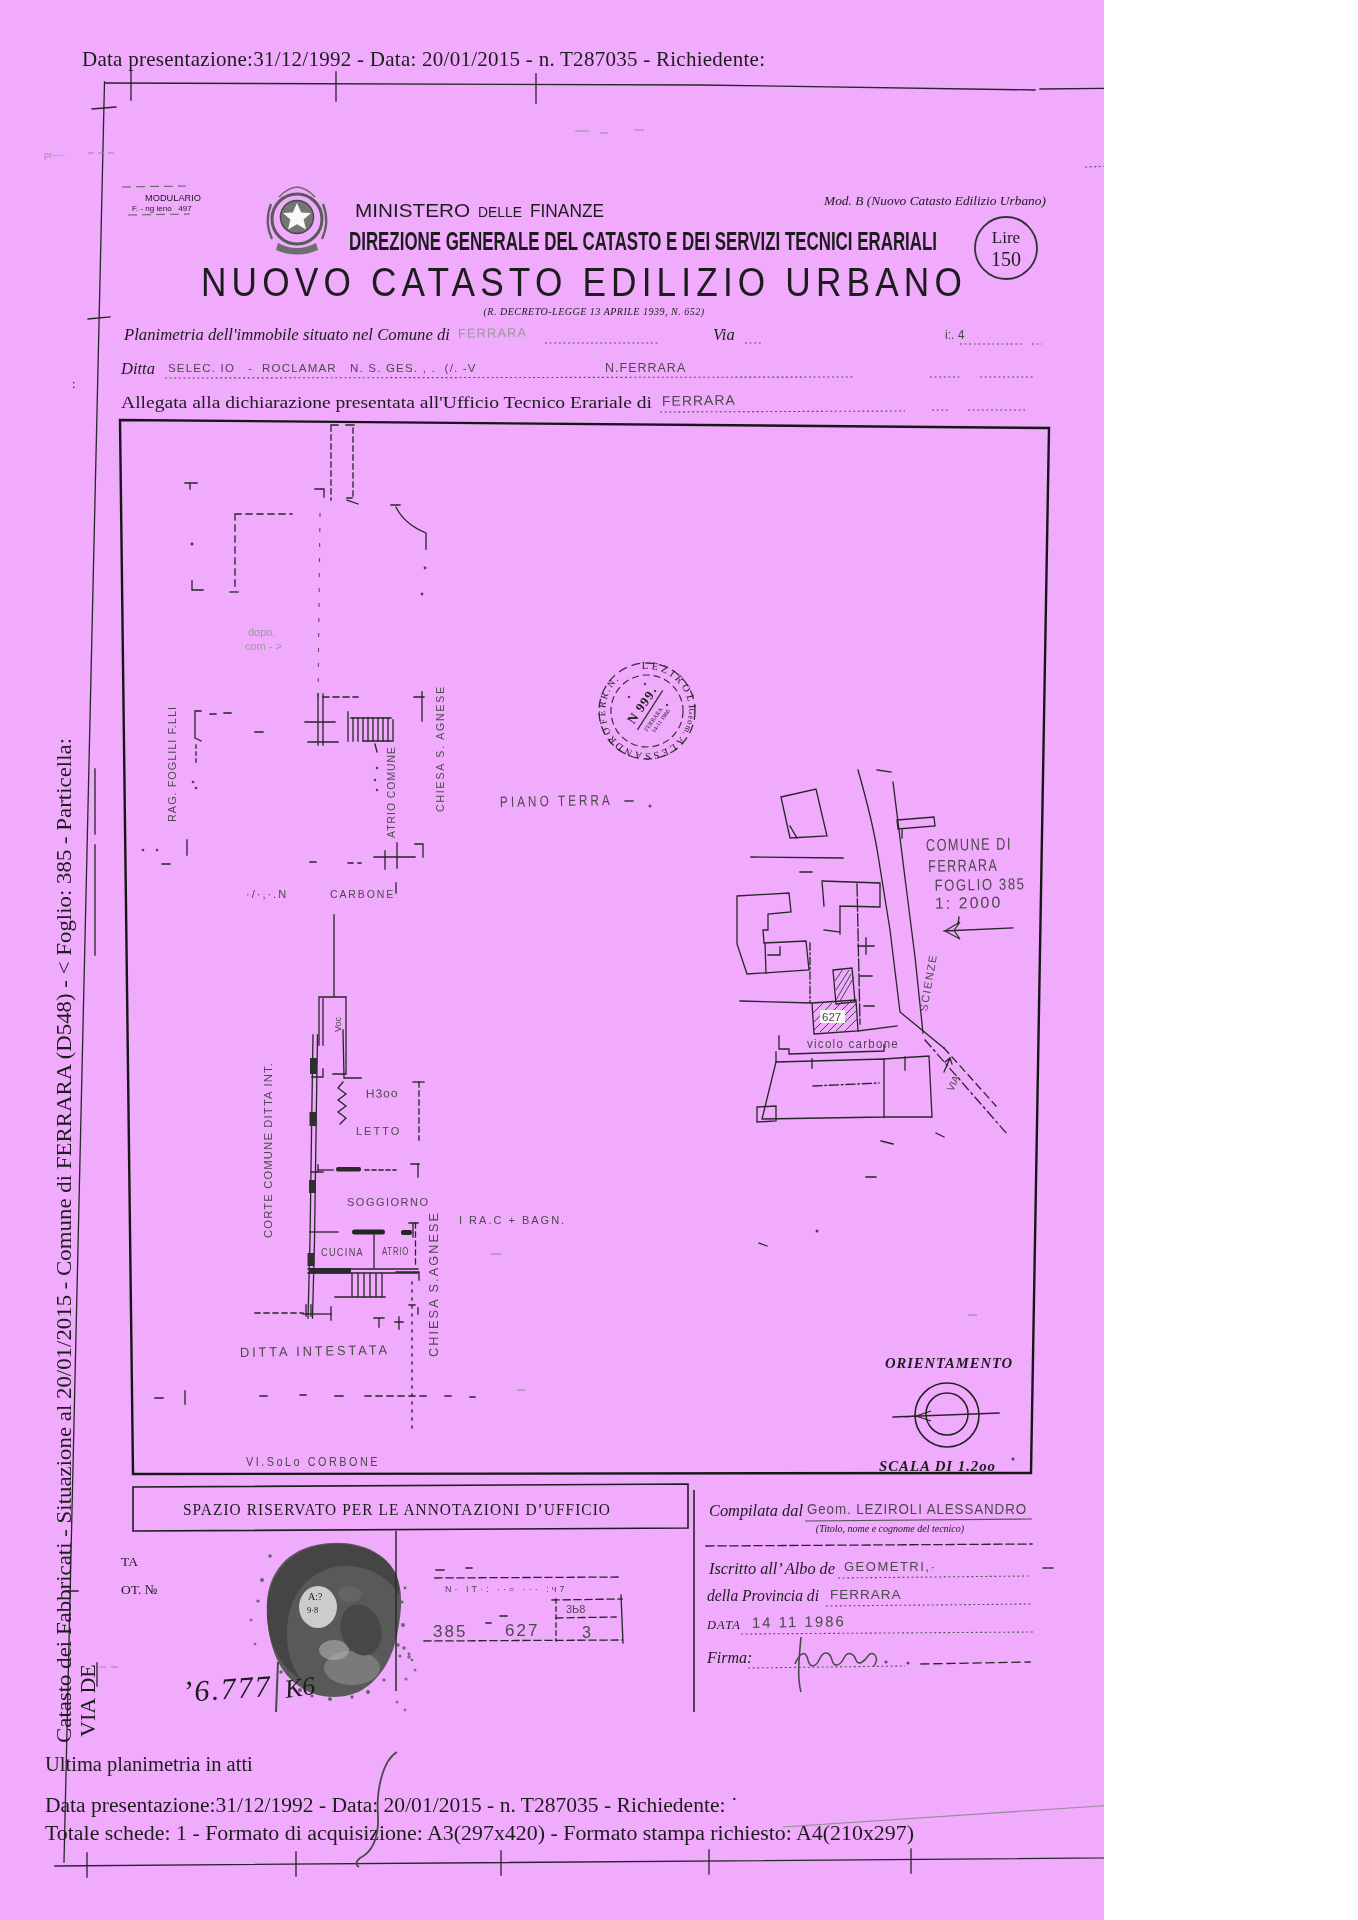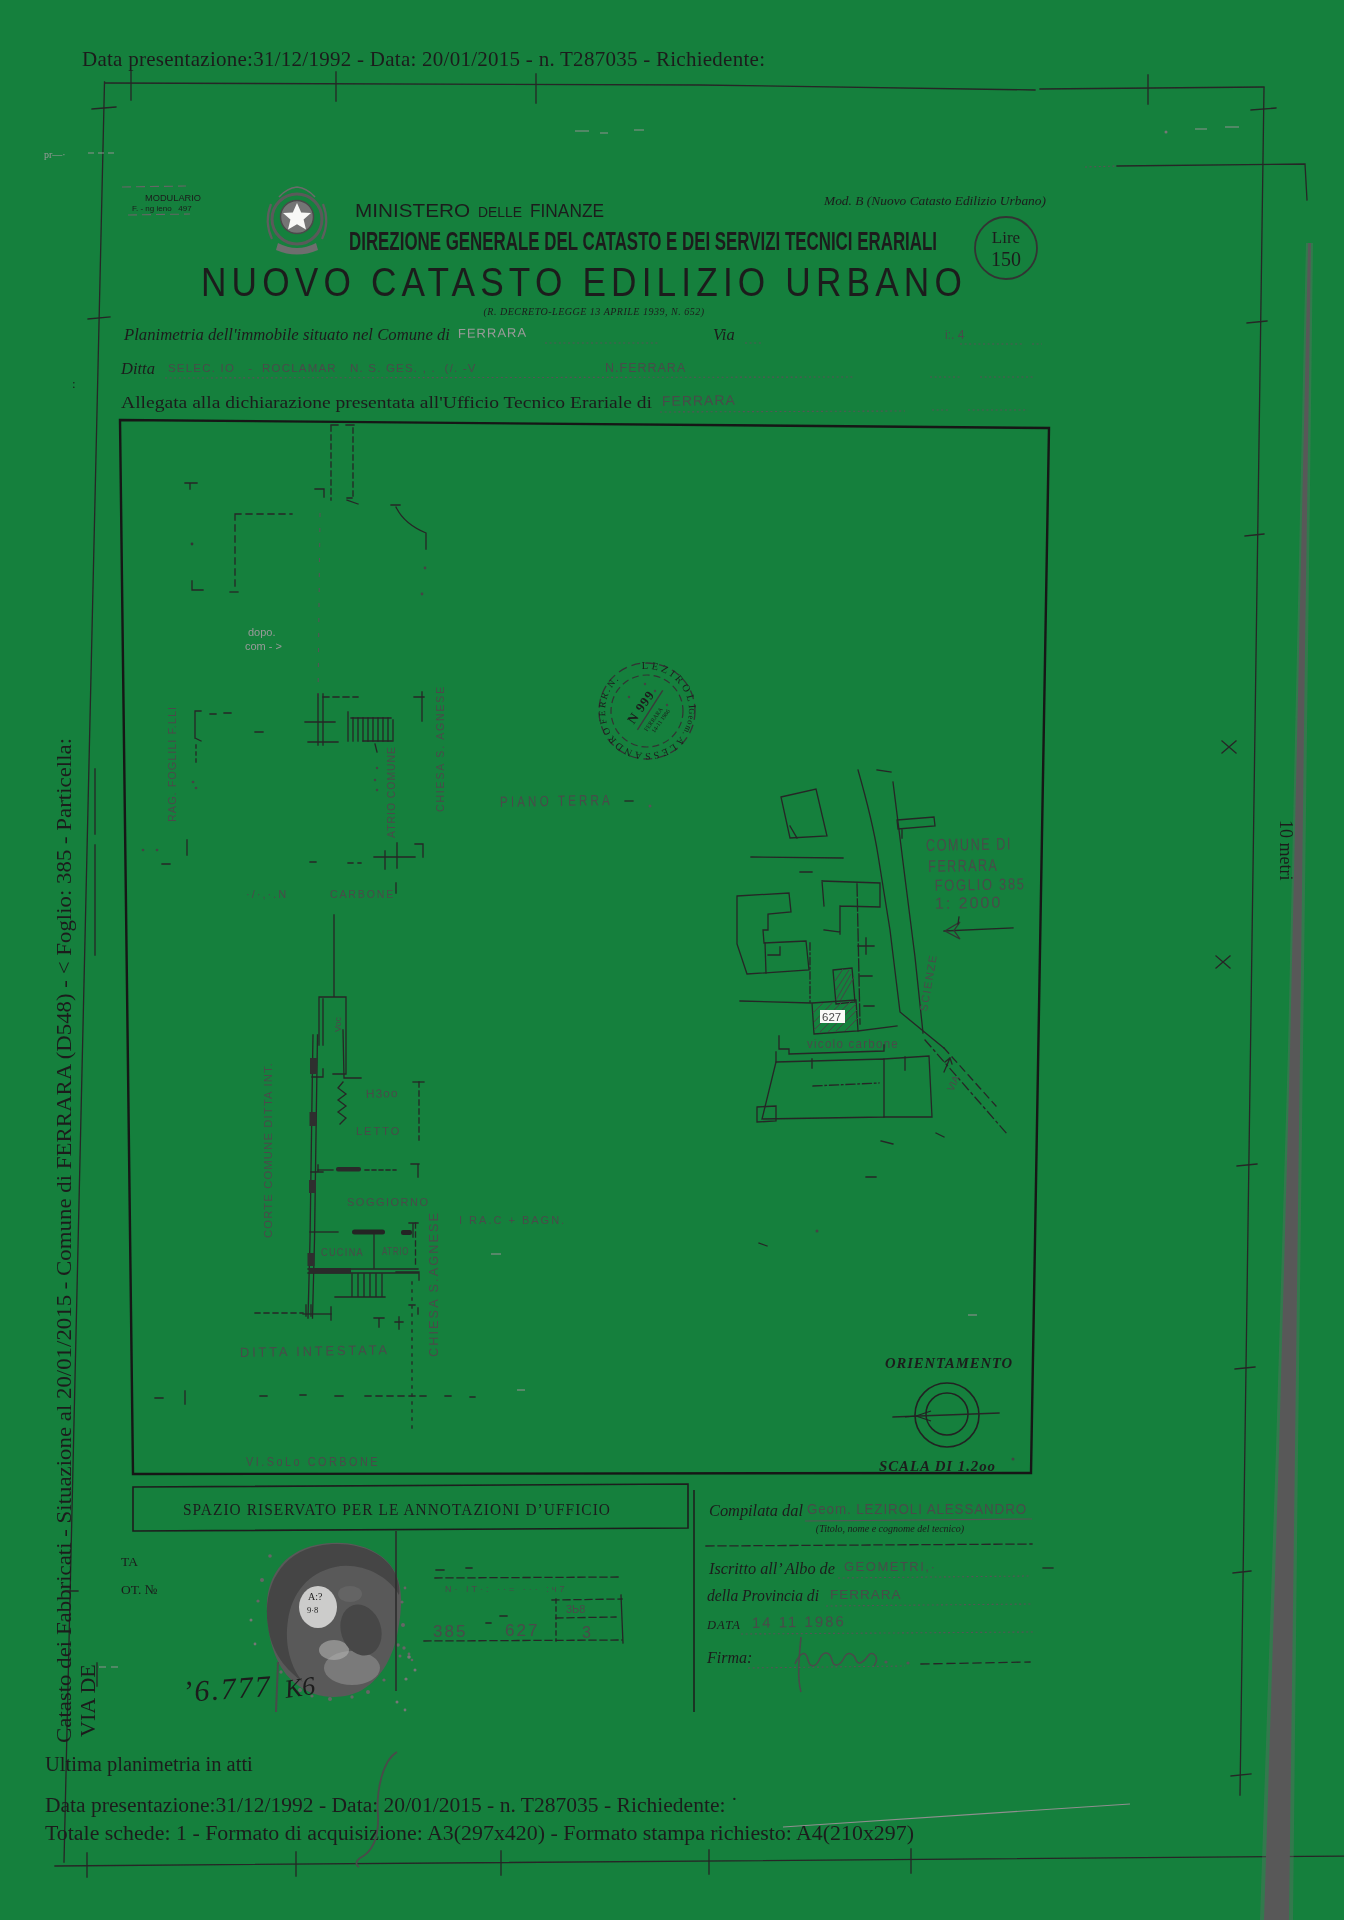--- a/index.html
+++ b/index.html
@@ -1,16 +1,16 @@
 <!DOCTYPE html>
 <html><head>
 <meta charset="utf-8">
 <style>
 html,body{margin:0;padding:0;background:#ffffff;}
-#page{position:relative;width:1344px;height:1920px;background:#15803d;overflow:hidden;}
+#page{position:relative;width:1104px;height:1920px;background:#f0abfc;overflow:hidden;}
 svg{position:absolute;top:0;left:0;}
 text{font-family:"Liberation Serif",serif;fill:#1c1c1c;}
 .sans{font-family:"Liberation Sans",sans-serif;}
 .it{font-style:italic;}
 .hand{font-family:"Liberation Sans",sans-serif;fill:#4a4a4a;}
 .faint{fill:#9a9a9a;}
 .ln{stroke:#262626;stroke-width:1.3;fill:none;stroke-linecap:square;}
 .lnf{stroke:#8f8f8f;stroke-width:1.1;fill:none;}
 .dot{stroke:#555;stroke-width:1.1;fill:none;stroke-dasharray:2 2.6;}
 </style>

